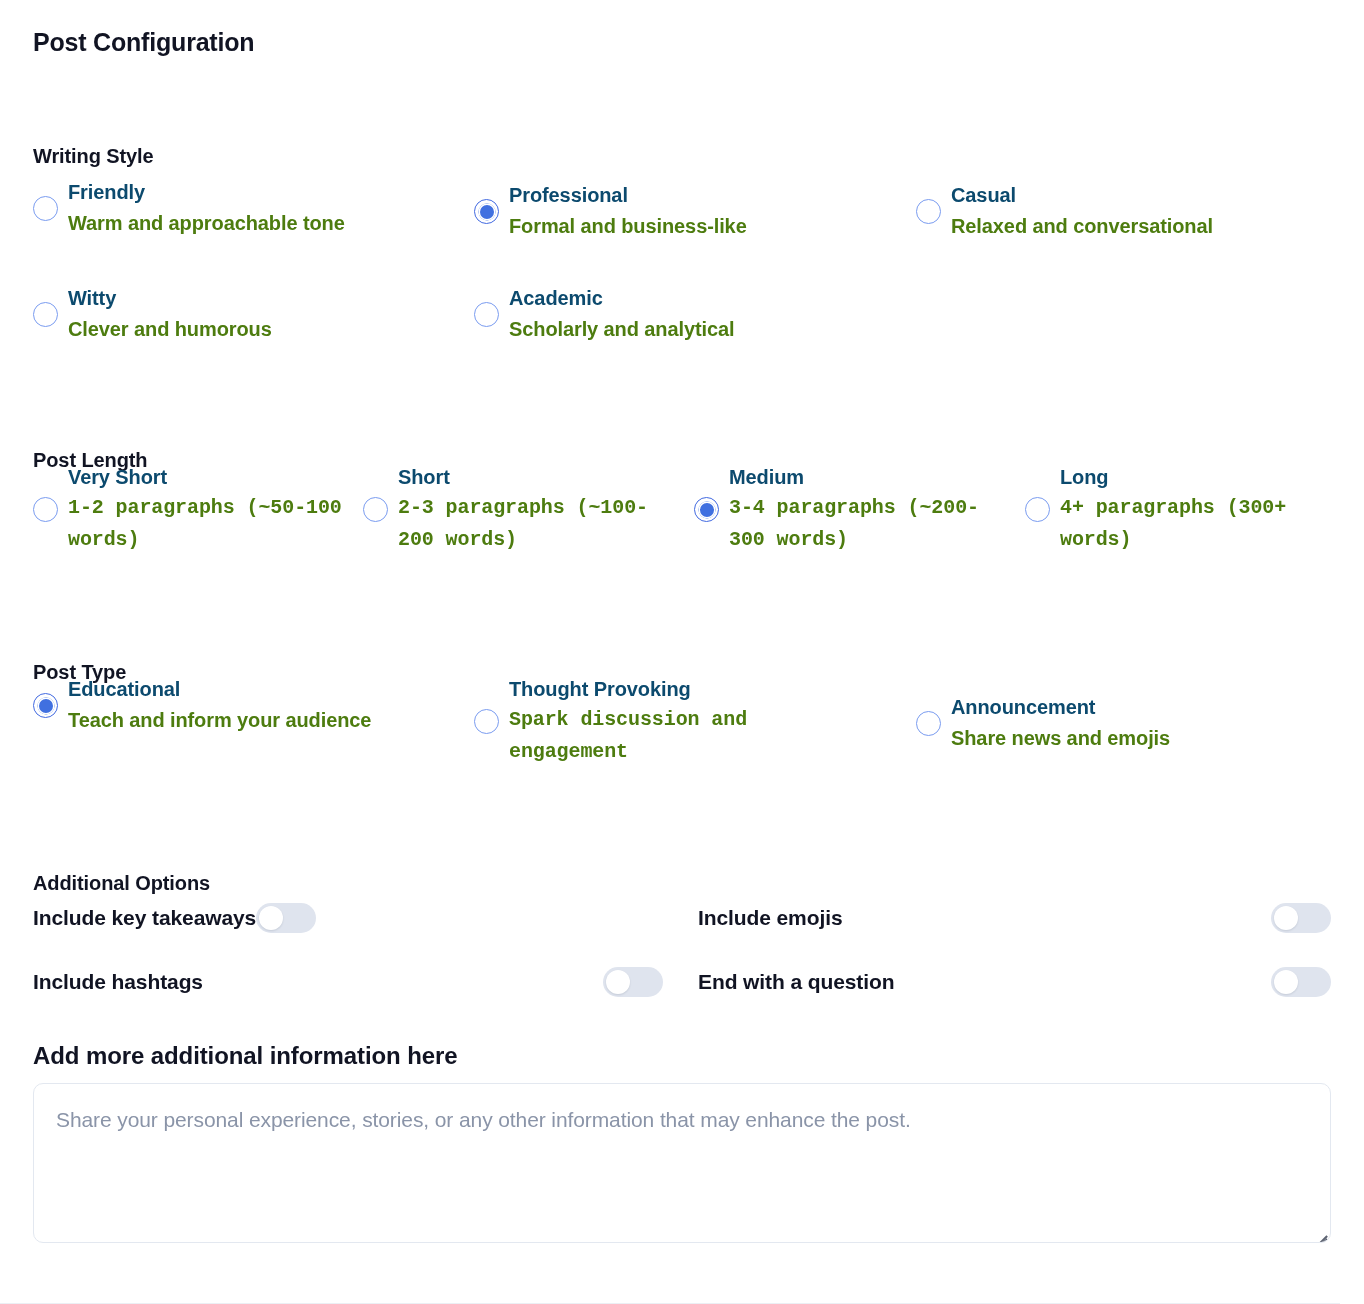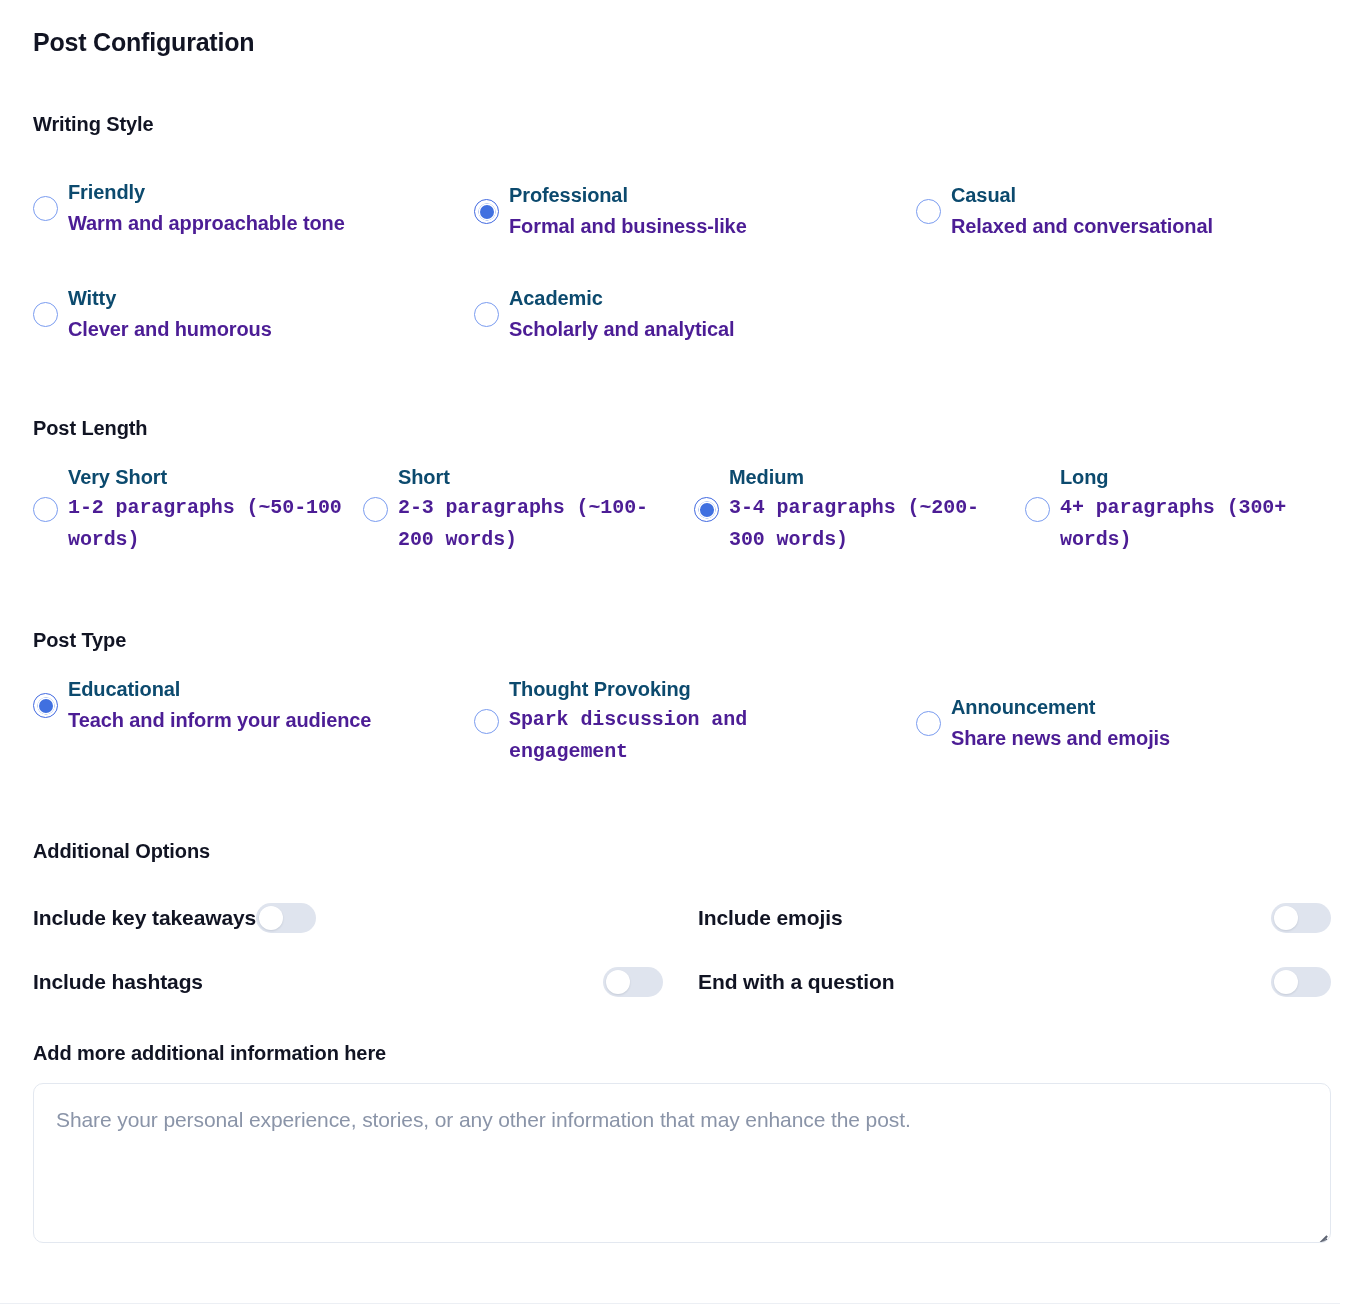--- a/index.html
+++ b/index.html
@@ -33,20 +33,21 @@
     letter-spacing: -0.2px;
   }
 
   .section-title {
     position: absolute;
     left: 33px;
     font-size: 20px;
     font-weight: 700;
     color: #111423;
     letter-spacing: -0.1px;
+    margin-top: 32px;
   }
 
   
   .radio-row {
     position: absolute;
     left: 0;
     width: 1364px;
   }
 
   .radio-item {
@@ -91,21 +92,21 @@
     color: #0c4a6e;
     line-height: 29px;
     letter-spacing: -0.1px;
     white-space: nowrap;
   }
 
   .radio-desc {
     display: block;
     font-size: 20px;
     font-weight: 700;
-    color: #4c1d95;
+    color: #4d7c0f;
     line-height: 32px;
     letter-spacing: -0.1px;
   }
   .radio-desc.nowrap { white-space: nowrap; }
   .radio-desc.w-wrap { max-width: 320px; }
   .radio-desc.w-wrap2 { max-width: 280px; font-family: Liberation Mono, monospace; }
 
   
   .toggle-row {
     position: absolute;
@@ -136,21 +137,21 @@
     border-radius: 50%;
     background: #ffffff;
     box-shadow: 0 1px 2px rgba(20,30,60,0.12);
   }
 
   
   .ta-label {
     position: absolute;
     left: 33px;
     top: 1042px;
-    font-size: 20px;
+    font-size: 24px;
     font-weight: 700;
     color: #111423;
     letter-spacing: -0.1px;
   }
 
   .textarea-wrap {
     position: absolute;
     left: 33px;
     top: 1083px;
     width: 1298px;

